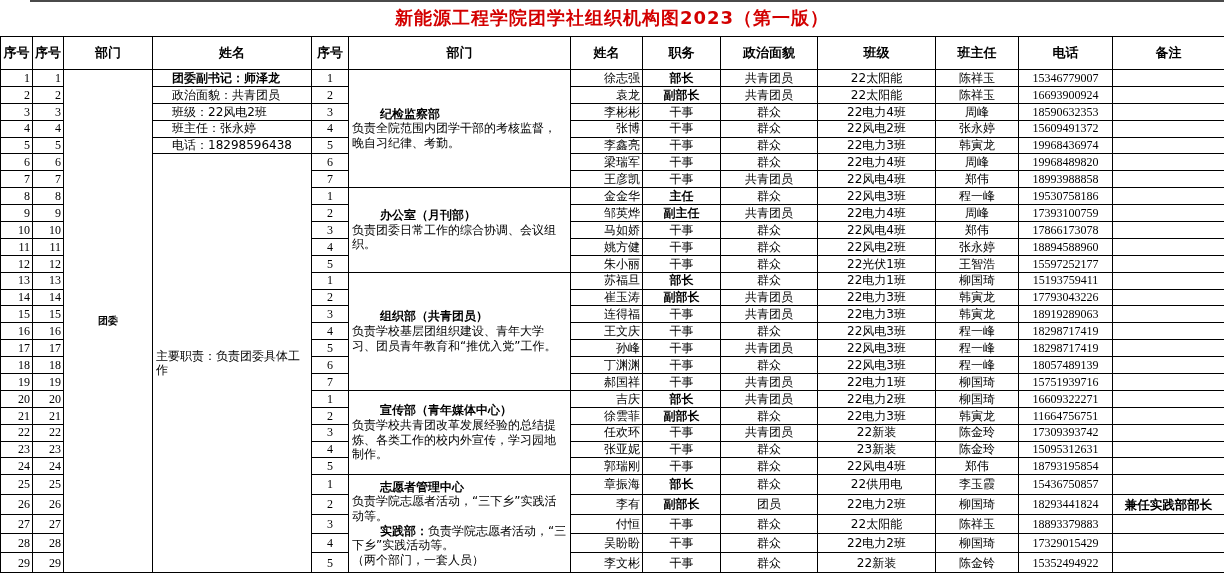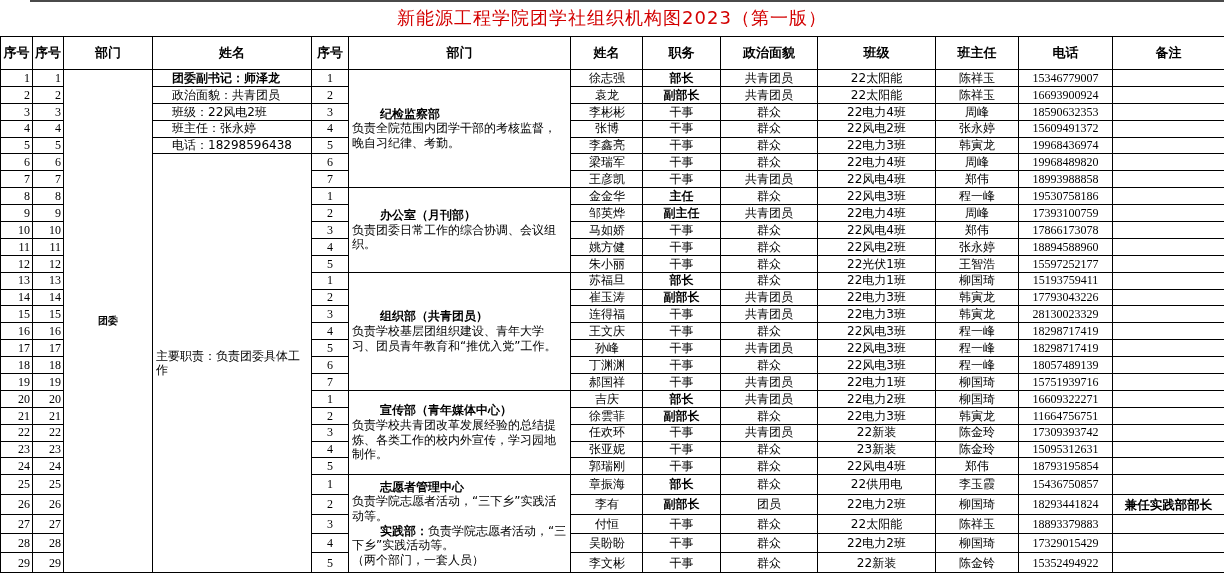--- a/index.html
+++ b/index.html
@@ -18,21 +18,21 @@
     position: absolute;
     top: 0; left: 30px; right: 0;
     height: 2px;
     background: #4a4a4a;
   }
   .title {
     height: 36px;
     line-height: 36px;
     text-align: center;
     font-size: 18px;
-    font-weight: normal;
+    font-weight: bold;
     color: #d30000;
     letter-spacing: 1px;
   }
   table.org {
     table-layout: fixed;
     border-collapse: collapse;
     width: 1224px;
     height: 537px;
   }
   .org th, .org td {
@@ -52,21 +52,21 @@
   }
   .b { font-weight: bold; }
   .ctr { text-align: center; }
   .rt  { text-align: right; padding-right: 5px; }
   .num { font-family: "Liberation Serif", "DejaVu Serif", serif; font-size: 13px; }
   td.dept-cell { text-align: left; padding: 0 3px; line-height: 1.22; }
   td.dept-cell .dept-title { font-weight: bold; padding-left: 28px; }
   td.dept-left { text-align: center; font-weight: bold; font-size: 10px; }
   td.info-cell { text-align: left; padding-left: 19px; }
   td.duty-cell { text-align: left; padding-left: 3px; vertical-align: middle; margin-left: 12px; }
-  td.name-cell { text-align: center; padding-left: 3px; }
+  td.name-cell { text-align: right; padding-left: 3px; }
   td.phone-cell { text-align: center; }
   td.note-cell { text-align: center; font-weight: bold; padding-left: 2px; font-size: 12.5px; }
 </style>
 </head>
 <body>
 
 <div class="page">
   <div class="top-edge"></div>
   <div class="title">新能源工程学院团学社组织机构图2023（第一版）</div>
 
@@ -293,21 +293,21 @@
         </tr>
         <tr>
           <td class="rt num">15</td>
           <td class="rt num">15</td>
           <td class="ctr num">3</td>
           <td class="name-cell">连得福</td>
           <td class="ctr">干事</td>
           <td class="ctr">共青团员</td>
           <td class="ctr">22电力3班</td>
           <td class="ctr">韩寅龙</td>
-          <td class="phone-cell num">28130023329</td>
+          <td class="phone-cell num">18919289063</td>
           <td class="note-cell"></td>
         </tr>
         <tr>
           <td class="rt num">16</td>
           <td class="rt num">16</td>
           <td class="ctr num">4</td>
           <td class="name-cell">王文庆</td>
           <td class="ctr">干事</td>
           <td class="ctr">群众</td>
           <td class="ctr">22风电3班</td>

